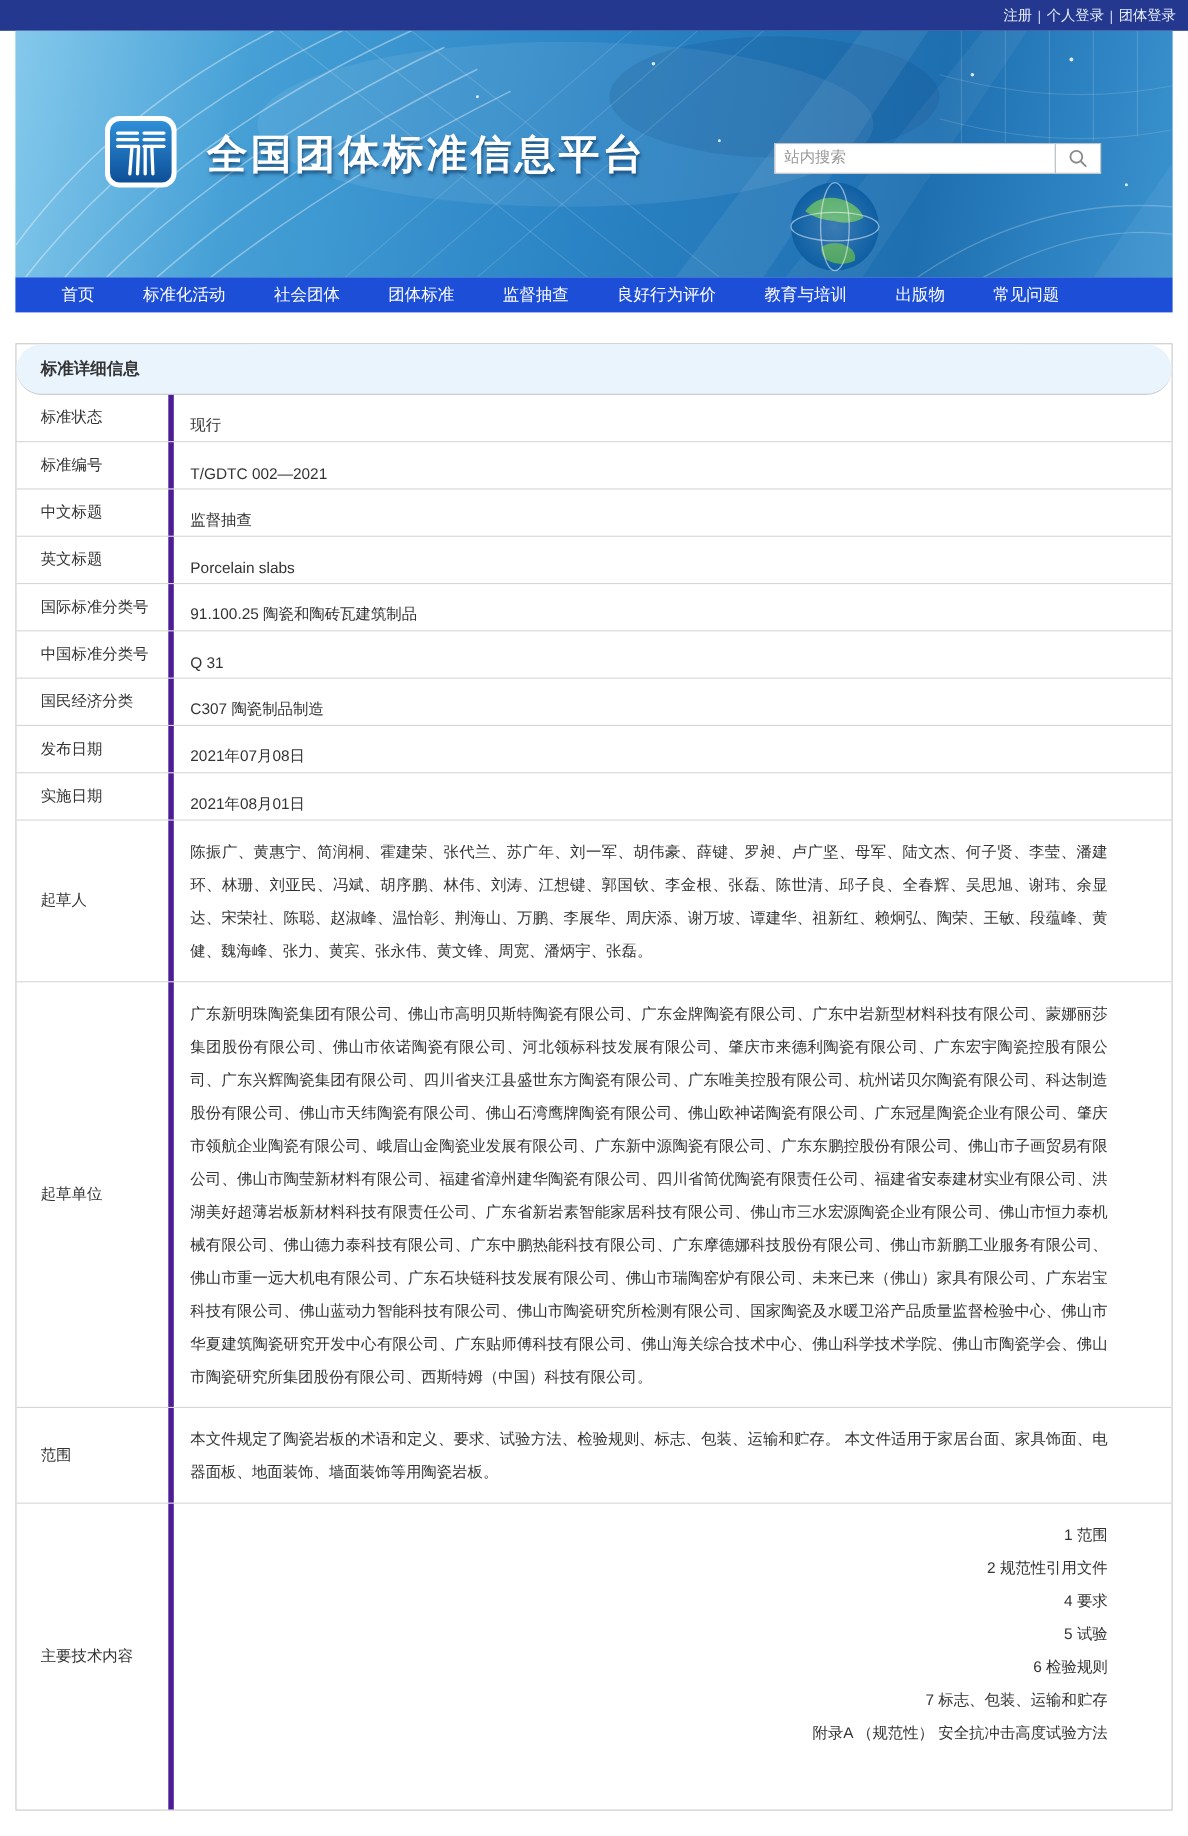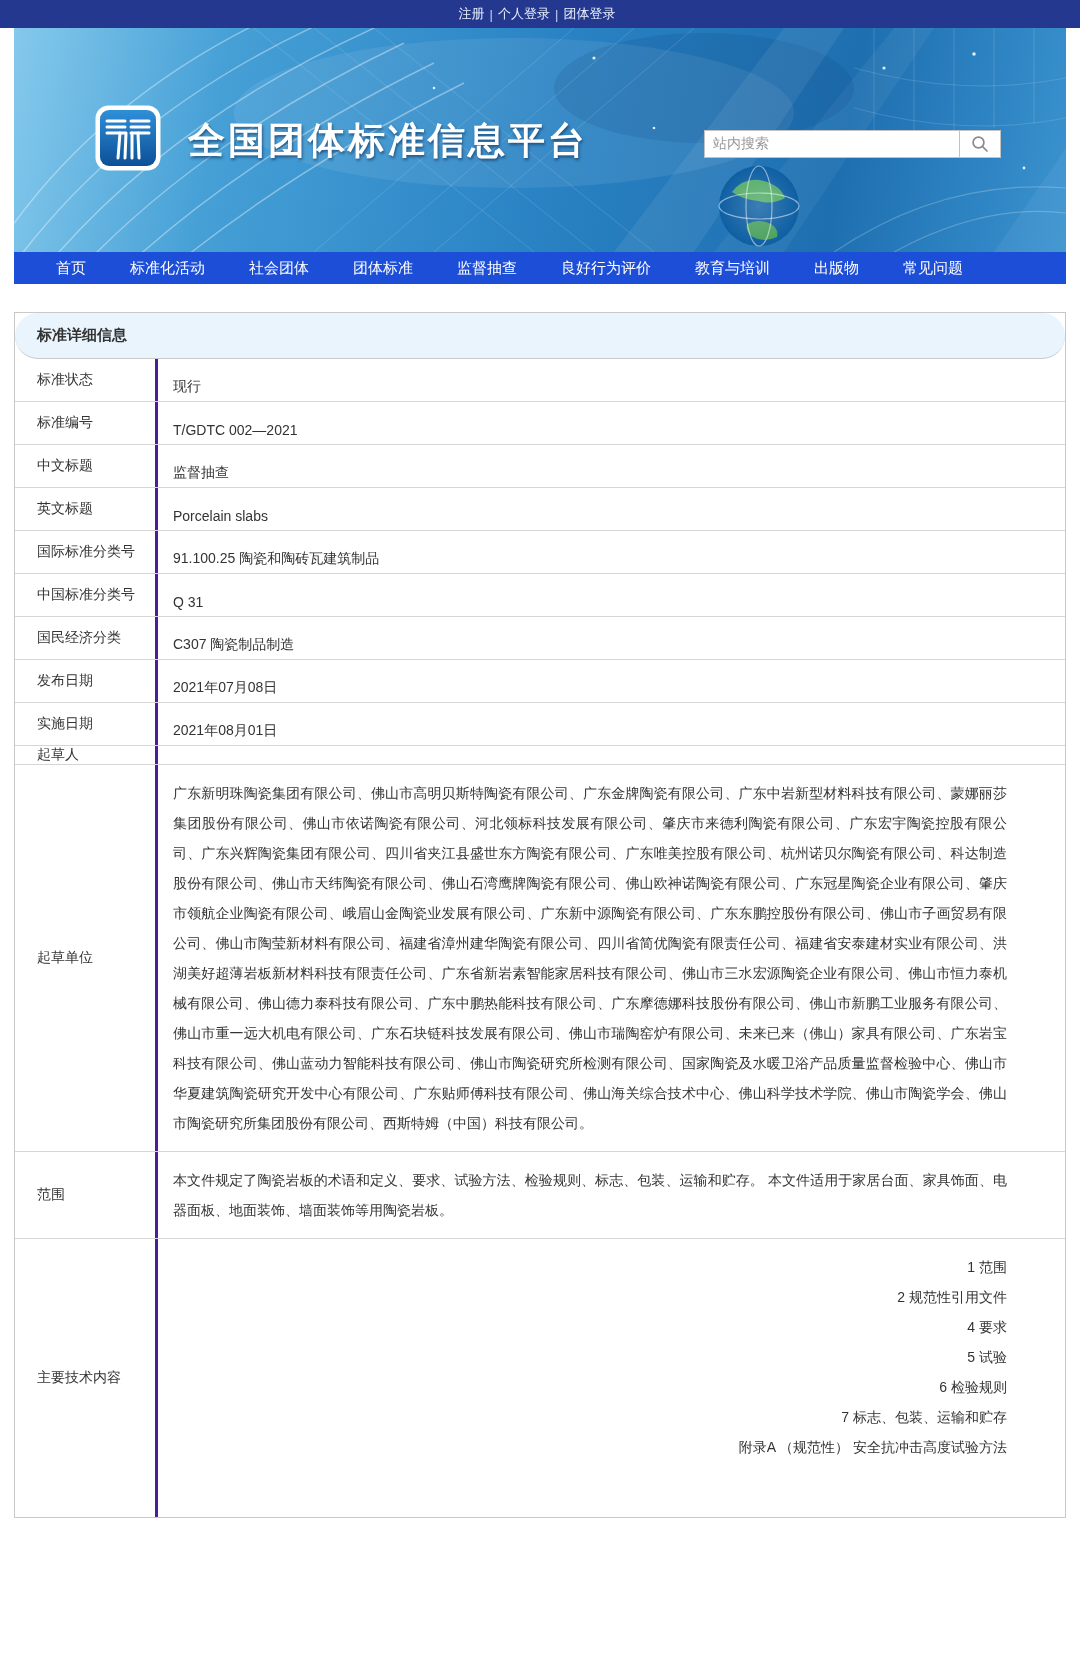--- a/index.html
+++ b/index.html
@@ -2,21 +2,21 @@
 <html><head>
 <meta charset="utf-8">
 <style>
   html,body{margin:0;padding:0;background:#ffffff;}
   .page{
     width:1080px;height:1669px;overflow:hidden;background:#fff;position:relative;
     font-family:"Liberation Sans","DejaVu Sans",sans-serif;color:#333;
   }
   
   .topbar{
-    height:28px;background:#24388f;display:flex;justify-content:center;align-items:center;
+    height:28px;background:#24388f;display:flex;justify-content:flex-end;align-items:center;
     padding-right:6px;box-sizing:border-box;
   }
   .topbar a{color:#e9f1ff;font-size:13px;text-decoration:none;margin:0 5px;cursor:pointer;}
   .topbar .sep{color:#c6d4f5;font-size:13px;}
   
   .banner{
     margin:0 14px;height:224px;position:relative;overflow:hidden;
     background:linear-gradient(100deg,#85c9ec 0%,#46a0d6 20%,#2a83c4 50%,#1e6fb0 78%,#3a93cf 100%);
   }
   .banner svg.deco{position:absolute;left:0;top:0;width:100%;height:100%;display:block;}
@@ -45,21 +45,21 @@
   
   .spacer{height:28px;}
   .detail{margin:0 14px;border:1px solid #c9c9c9;background:#fff;}
   .detail-header{
     background:#e9f4fd;height:45px;display:flex;align-items:center;padding-left:22px;
     font-weight:bold;font-size:15px;color:#333;border-bottom:1px solid #c9c9c9;border-radius:23px;
   }
   .row{display:flex;border-bottom:1px solid #d6d6d6;font-size:14px;color:#333;}
   .row:last-child{border-bottom:none;}
   .cell-label{
-    width:143px;flex:0 0 143px;border-right:3px solid #4c1d95;display:flex;align-items:center;
+    width:143px;flex:0 0 143px;border-right:5px solid #4c1d95;display:flex;align-items:center;
     padding-left:22px;box-sizing:border-box;color:#333;
   }
   .cell-value{flex:1;padding:13px 20px 0 15px;display:flex;align-items:center;min-width:0;}
   .row-simple{height:42px;}
   .row-multi .cell-value{
     display:block;padding-top:13px;padding-bottom:13px;padding-right:58px;
     line-height:30px;text-align:justify;
   }
   .row-toc{min-height:278px;}
   .toc-line{line-height:30px;text-align:right;}
@@ -226,20 +226,21 @@
     <div class="row row-simple">
       <div class="cell-label">发布日期</div>
       <div class="cell-value">2021年07月08日</div>
     </div>
     <div class="row row-simple">
       <div class="cell-label">实施日期</div>
       <div class="cell-value">2021年08月01日</div>
     </div>
     <div class="row row-multi">
       <div class="cell-label">起草人</div>
+      <div class="cell-value">陈振广、黄惠宁、简润桐、霍建荣、张代兰、苏广年、刘一军、胡伟豪、薛键、罗昶、卢广坚、母军、陆文杰、何子贤、李莹、潘建环、林珊、刘亚民、冯斌、胡序鹏、林伟、刘涛、江想键、郭国钦、李金根、张磊、陈世清、邱子良、全春辉、吴思旭、谢玮、余显达、宋荣社、陈聪、赵淑峰、温怡彰、荆海山、万鹏、李展华、周庆添、谢万坡、谭建华、祖新红、赖炯弘、陶荣、王敏、段蕴峰、黄健、魏海峰、张力、黄宾、张永伟、黄文锋、周宽、潘炳宇、张磊。</div>
     </div>
     <div class="row row-multi">
       <div class="cell-label">起草单位</div>
       <div class="cell-value">广东新明珠陶瓷集团有限公司、佛山市高明贝斯特陶瓷有限公司、广东金牌陶瓷有限公司、广东中岩新型材料科技有限公司、蒙娜丽莎集团股份有限公司、佛山市依诺陶瓷有限公司、河北领标科技发展有限公司、肇庆市来德利陶瓷有限公司、广东宏宇陶瓷控股有限公司、广东兴辉陶瓷集团有限公司、四川省夹江县盛世东方陶瓷有限公司、广东唯美控股有限公司、杭州诺贝尔陶瓷有限公司、科达制造股份有限公司、佛山市天纬陶瓷有限公司、佛山石湾鹰牌陶瓷有限公司、佛山欧神诺陶瓷有限公司、广东冠星陶瓷企业有限公司、肇庆市领航企业陶瓷有限公司、峨眉山金陶瓷业发展有限公司、广东新中源陶瓷有限公司、广东东鹏控股份有限公司、佛山市子画贸易有限公司、佛山市陶莹新材料有限公司、福建省漳州建华陶瓷有限公司、四川省简优陶瓷有限责任公司、福建省安泰建材实业有限公司、洪湖美好超薄岩板新材料科技有限责任公司、广东省新岩素智能家居科技有限公司、佛山市三水宏源陶瓷企业有限公司、佛山市恒力泰机械有限公司、佛山德力泰科技有限公司、广东中鹏热能科技有限公司、广东摩德娜科技股份有限公司、佛山市新鹏工业服务有限公司、佛山市重一远大机电有限公司、广东石块链科技发展有限公司、佛山市瑞陶窑炉有限公司、未来已来（佛山）家具有限公司、广东岩宝科技有限公司、佛山蓝动力智能科技有限公司、佛山市陶瓷研究所检测有限公司、国家陶瓷及水暖卫浴产品质量监督检验中心、佛山市华夏建筑陶瓷研究开发中心有限公司、广东贴师傅科技有限公司、佛山海关综合技术中心、佛山科学技术学院、佛山市陶瓷学会、佛山市陶瓷研究所集团股份有限公司、西斯特姆（中国）科技有限公司。</div>
     </div>
     <div class="row row-multi">
       <div class="cell-label">范围</div>
       <div class="cell-value">本文件规定了陶瓷岩板的术语和定义、要求、试验方法、检验规则、标志、包装、运输和贮存。 本文件适用于家居台面、家具饰面、电器面板、地面装饰、墙面装饰等用陶瓷岩板。</div>
     </div>
     <div class="row row-multi row-toc">

